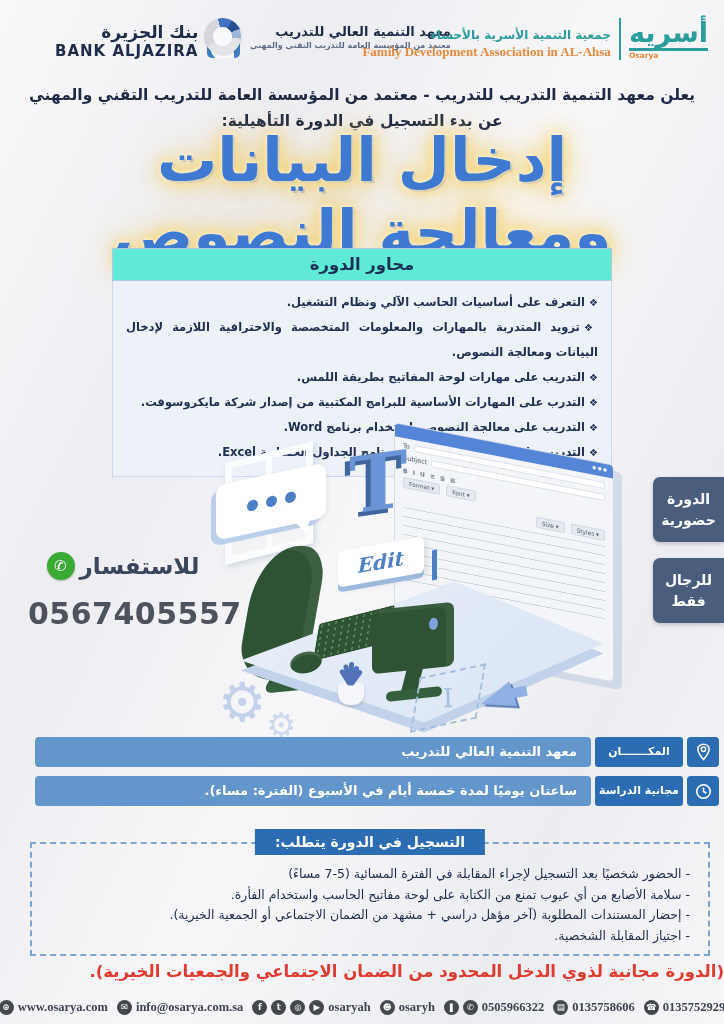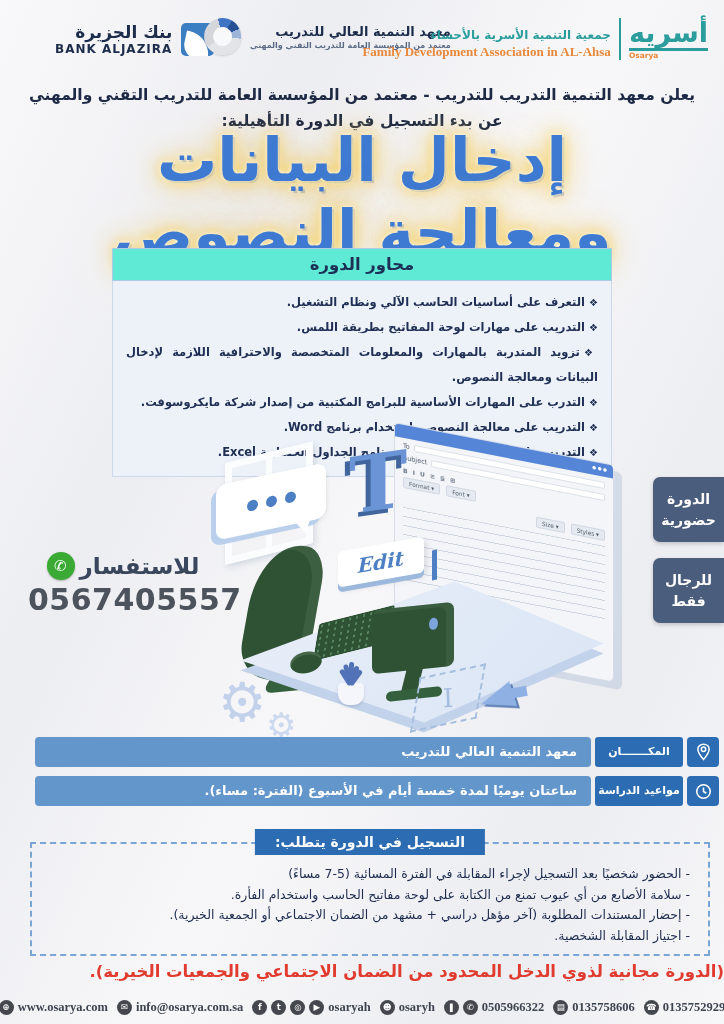--- a/index.html
+++ b/index.html
@@ -6,21 +6,21 @@
   body { background:#dcdce0; font-family:"DejaVu Sans", sans-serif; }
   .page { position:relative; width:724px; height:1024px; margin:0 auto; background:#f1f1f4; overflow:hidden; }
   .texture { position:absolute; inset:0; pointer-events:none;
     background: linear-gradient(115deg, rgba(255,255,255,.55) 0%, rgba(226,228,235,.28) 28%, rgba(255,255,255,.45) 52%, rgba(222,225,233,.26) 78%, rgba(255,255,255,.4) 100%); }
 
   
   .header { position:absolute; top:12px; left:0; right:0; height:62px; }
   .bank-block { position:absolute; left:55px; top:10px; display:flex; align-items:center; gap:9px; }
   .bank-text { text-align:right; color:#1c2c4a; }
   .bank-ar { font-size:17px; font-weight:bold; }
-  .bank-en { font-size:12px; font-weight:bold; letter-spacing:1px;text-align:right; }
+  .bank-en { font-size:15px; font-weight:bold; letter-spacing:1px;text-align:right; }
   .bank-logo { width:33px; height:33px; background:#3b7ec2; border-radius:5px; position:relative; overflow:hidden; }
   .bank-logo::after { content:""; position:absolute; left:3px; top:10px; width:26px; height:26px; background:#fff; border-radius:0 90% 0 55%; transform:rotate(12deg); }
 
   .inst-block { position:absolute; left:50%; transform:translateX(-64%); top:6px; display:flex; flex-direction:row-reverse; align-items:center; gap:9px; }
   .inst-text { text-align:right; direction:rtl; }
   .inst-name { font-size:13px; font-weight:bold; color:#1c2c4a; }
   .inst-sub { font-size:8px; font-weight:bold; color:#5c6b85; margin-top:2px; }
   .donut { width:37px; height:37px; border-radius:50%; position:relative; transform:rotate(-15deg);
     background:conic-gradient(#3f74c4 0 45deg, #274f93 45deg 80deg, #9db5d8 80deg 112deg, #e3e4e8 112deg 250deg, #d4d6db 250deg 360deg);
     box-shadow:0 1px 2px rgba(0,0,0,.15); }
@@ -117,21 +117,21 @@
   .cursor-arrow .tri { width:0; height:0; border-top:13px solid transparent; border-bottom:13px solid transparent; border-right:34px solid #8fb0e2;
     filter:drop-shadow(2px 3px 0 #5d7fb4); }
   .cursor-arrow .tail { position:absolute; left:28px; top:8px; width:20px; height:10px; background:#8fb0e2; transform:rotate(8deg); }
 
   
   .inquiry { position:absolute; left:28px; top:552px; width:190px; text-align:center; }
   .inq-row { display:flex; align-items:center; justify-content:center; gap:5px; flex-direction:row-reverse; }
   .inq-label { font-size:23px; font-weight:bold; color:#39465c; direction:rtl; }
   .inq-icon { width:28px; height:28px; border-radius:50%; background:#3aaa35; color:#fff; font-size:15px;
     display:flex; align-items:center; justify-content:center; box-shadow:0 1px 2px rgba(0,0,0,.25); }
-  .inq-phone { font-size:30px; font-weight:bold; color:#4d535c; letter-spacing:.5px; margin-top:2px; }
+  .inq-phone { font-size:30px; font-weight:bold; color:#4d535c; letter-spacing:.5px; margin-top:16px; }
 
   
   .side-tab { position:absolute; right:0; width:71px; height:65px; background:#4b5d7d; border-radius:7px 0 0 7px;
     color:#fff; font-size:14px; font-weight:bold; display:flex; flex-direction:column; align-items:center; justify-content:center;
     line-height:1.45; direction:rtl; box-shadow:0 2px 4px rgba(0,0,0,.18); }
   .tab1 { top:477px; } .tab2 { top:558px; }
 
   
   .bars { position:absolute; top:737px; left:35px; right:5px; }
   .bar { display:flex; gap:4px; height:30px; margin-bottom:9px; }
@@ -200,22 +200,22 @@
   </div>
 
   <div class="title">
     <span>إدخال البيانات ومعالجة النصوص</span>
   </div>
 
   <div class="topics">
     <div class="topics-header">محاور الدورة</div>
     <div class="topics-body">
       <div class="topic-item"><span class="bullet">❖</span><span>التعرف على أساسيات الحاسب الآلي ونظام التشغيل.</span></div>
+      <div class="topic-item"><span class="bullet">❖</span><span>تزويد المتدربة بالمهارات والمعلومات المتخصصة والاحترافية اللازمة لإدخال البيانات ومعالجة النصوص.</span></div>
       <div class="topic-item"><span class="bullet">❖</span><span>التدريب على مهارات لوحة المفاتيح بطريقة اللمس.</span></div>
-      <div class="topic-item"><span class="bullet">❖</span><span>تزويد المتدربة بالمهارات والمعلومات المتخصصة والاحترافية اللازمة لإدخال البيانات ومعالجة النصوص.</span></div>
       <div class="topic-item"><span class="bullet">❖</span><span>التدرب على المهارات الأساسية للبرامج المكتبية من إصدار شركة مايكروسوفت.</span></div>
       <div class="topic-item"><span class="bullet">❖</span><span>التدريب على معالجة النصوص باستخدام برنامج Word.</span></div>
       <div class="topic-item"><span class="bullet">❖</span><span>التدريب على المهارات الأساسية لبرنامج الجداول الحسابية Excel.</span></div>
     </div>
   </div>
 
   <div class="illus">
     <div class="editor">
       <div class="editor-bar"></div>
       <div class="ed-field">
@@ -300,21 +300,21 @@
       <div class="label">المكـــــــان</div>
       <div class="bicon">
         <svg width="15" height="18" viewBox="0 0 24 28" fill="none" stroke="#fff" stroke-width="2.4">
             <path d="M12 26C12 26 3 15.5 3 9.5 3 4.8 7 1.5 12 1.5s9 3.3 9 8c0 6-9 16.5-9 16.5z"></path>
             <circle cx="12" cy="9.5" r="3.5"></circle>
           </svg>
       </div>
     </div>
     <div class="bar">
       <div class="value">ساعتان يوميًا لمدة خمسة أيام في الأسبوع (الفترة: مساء).</div>
-      <div class="label">مواعيد الدراسة</div>
+      <div class="label">مجانية الدراسة</div>
       <div class="bicon">
         <svg width="17" height="17" viewBox="0 0 24 24" fill="none" stroke="#fff" stroke-width="2.2">
             <circle cx="12" cy="12" r="9.5"></circle>
             <path d="M12 6.5V12l4 2.5"></path>
           </svg>
       </div>
     </div>
   </div>
 
   <div class="reg">

